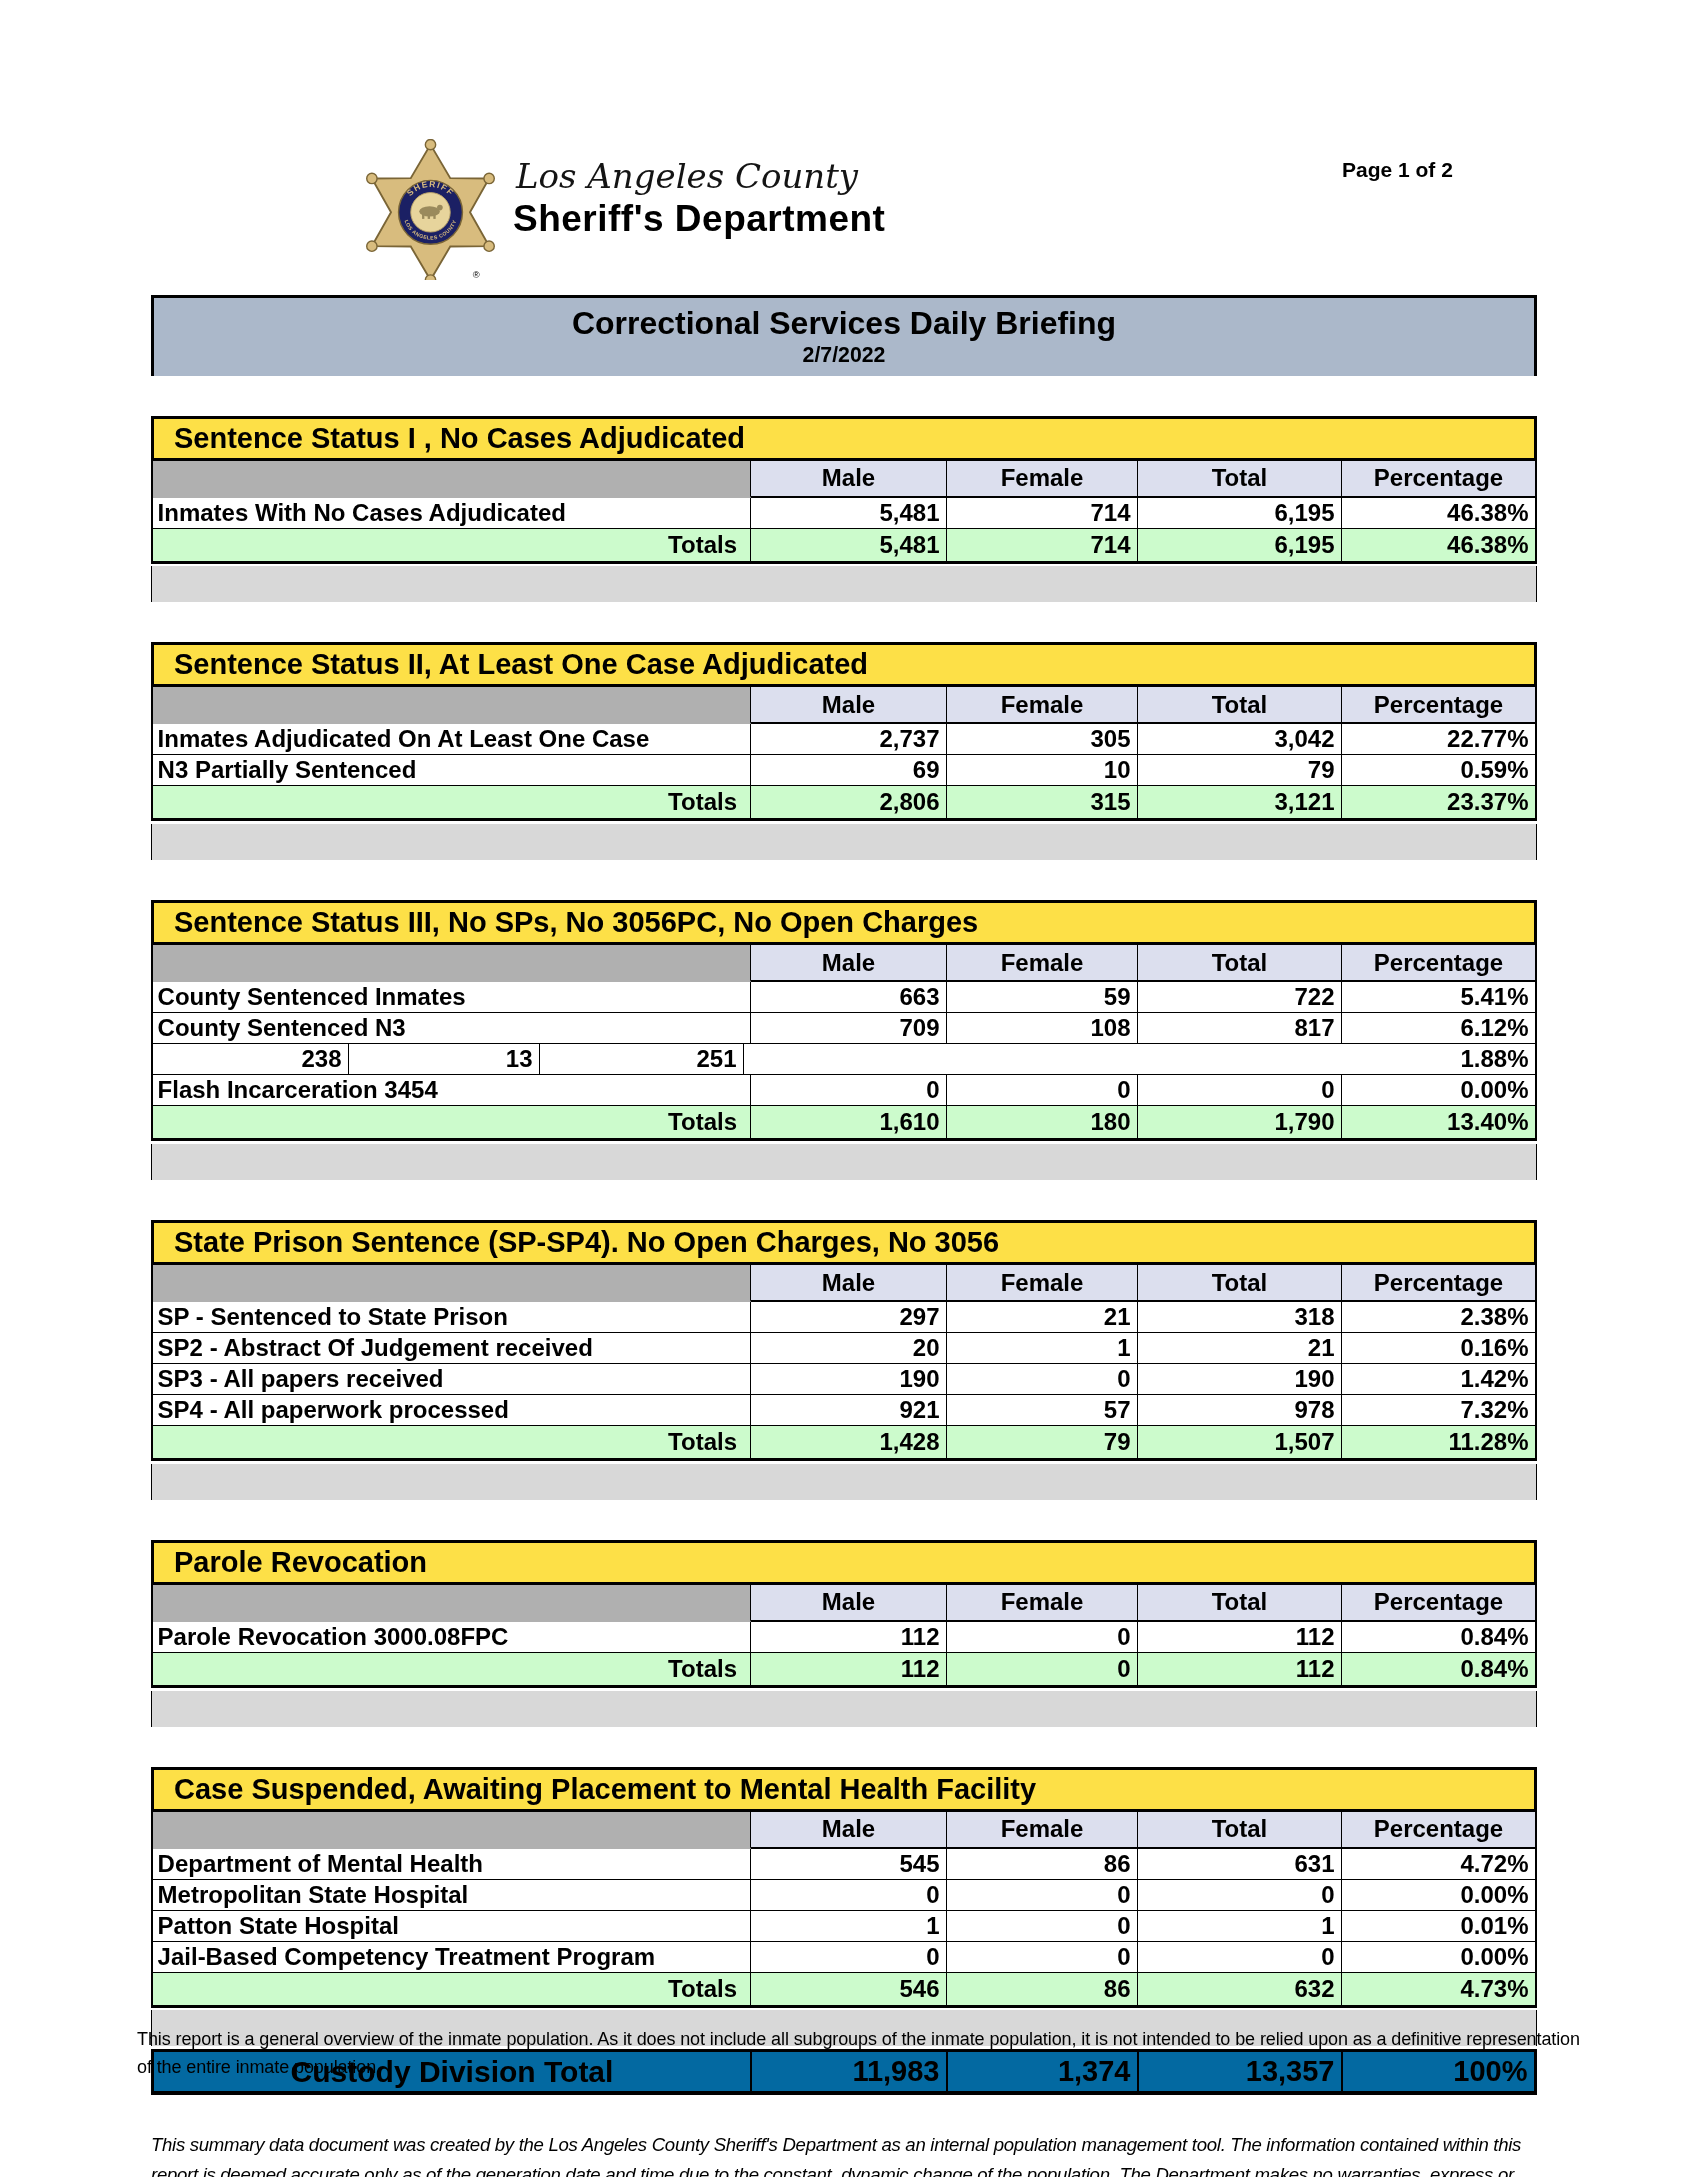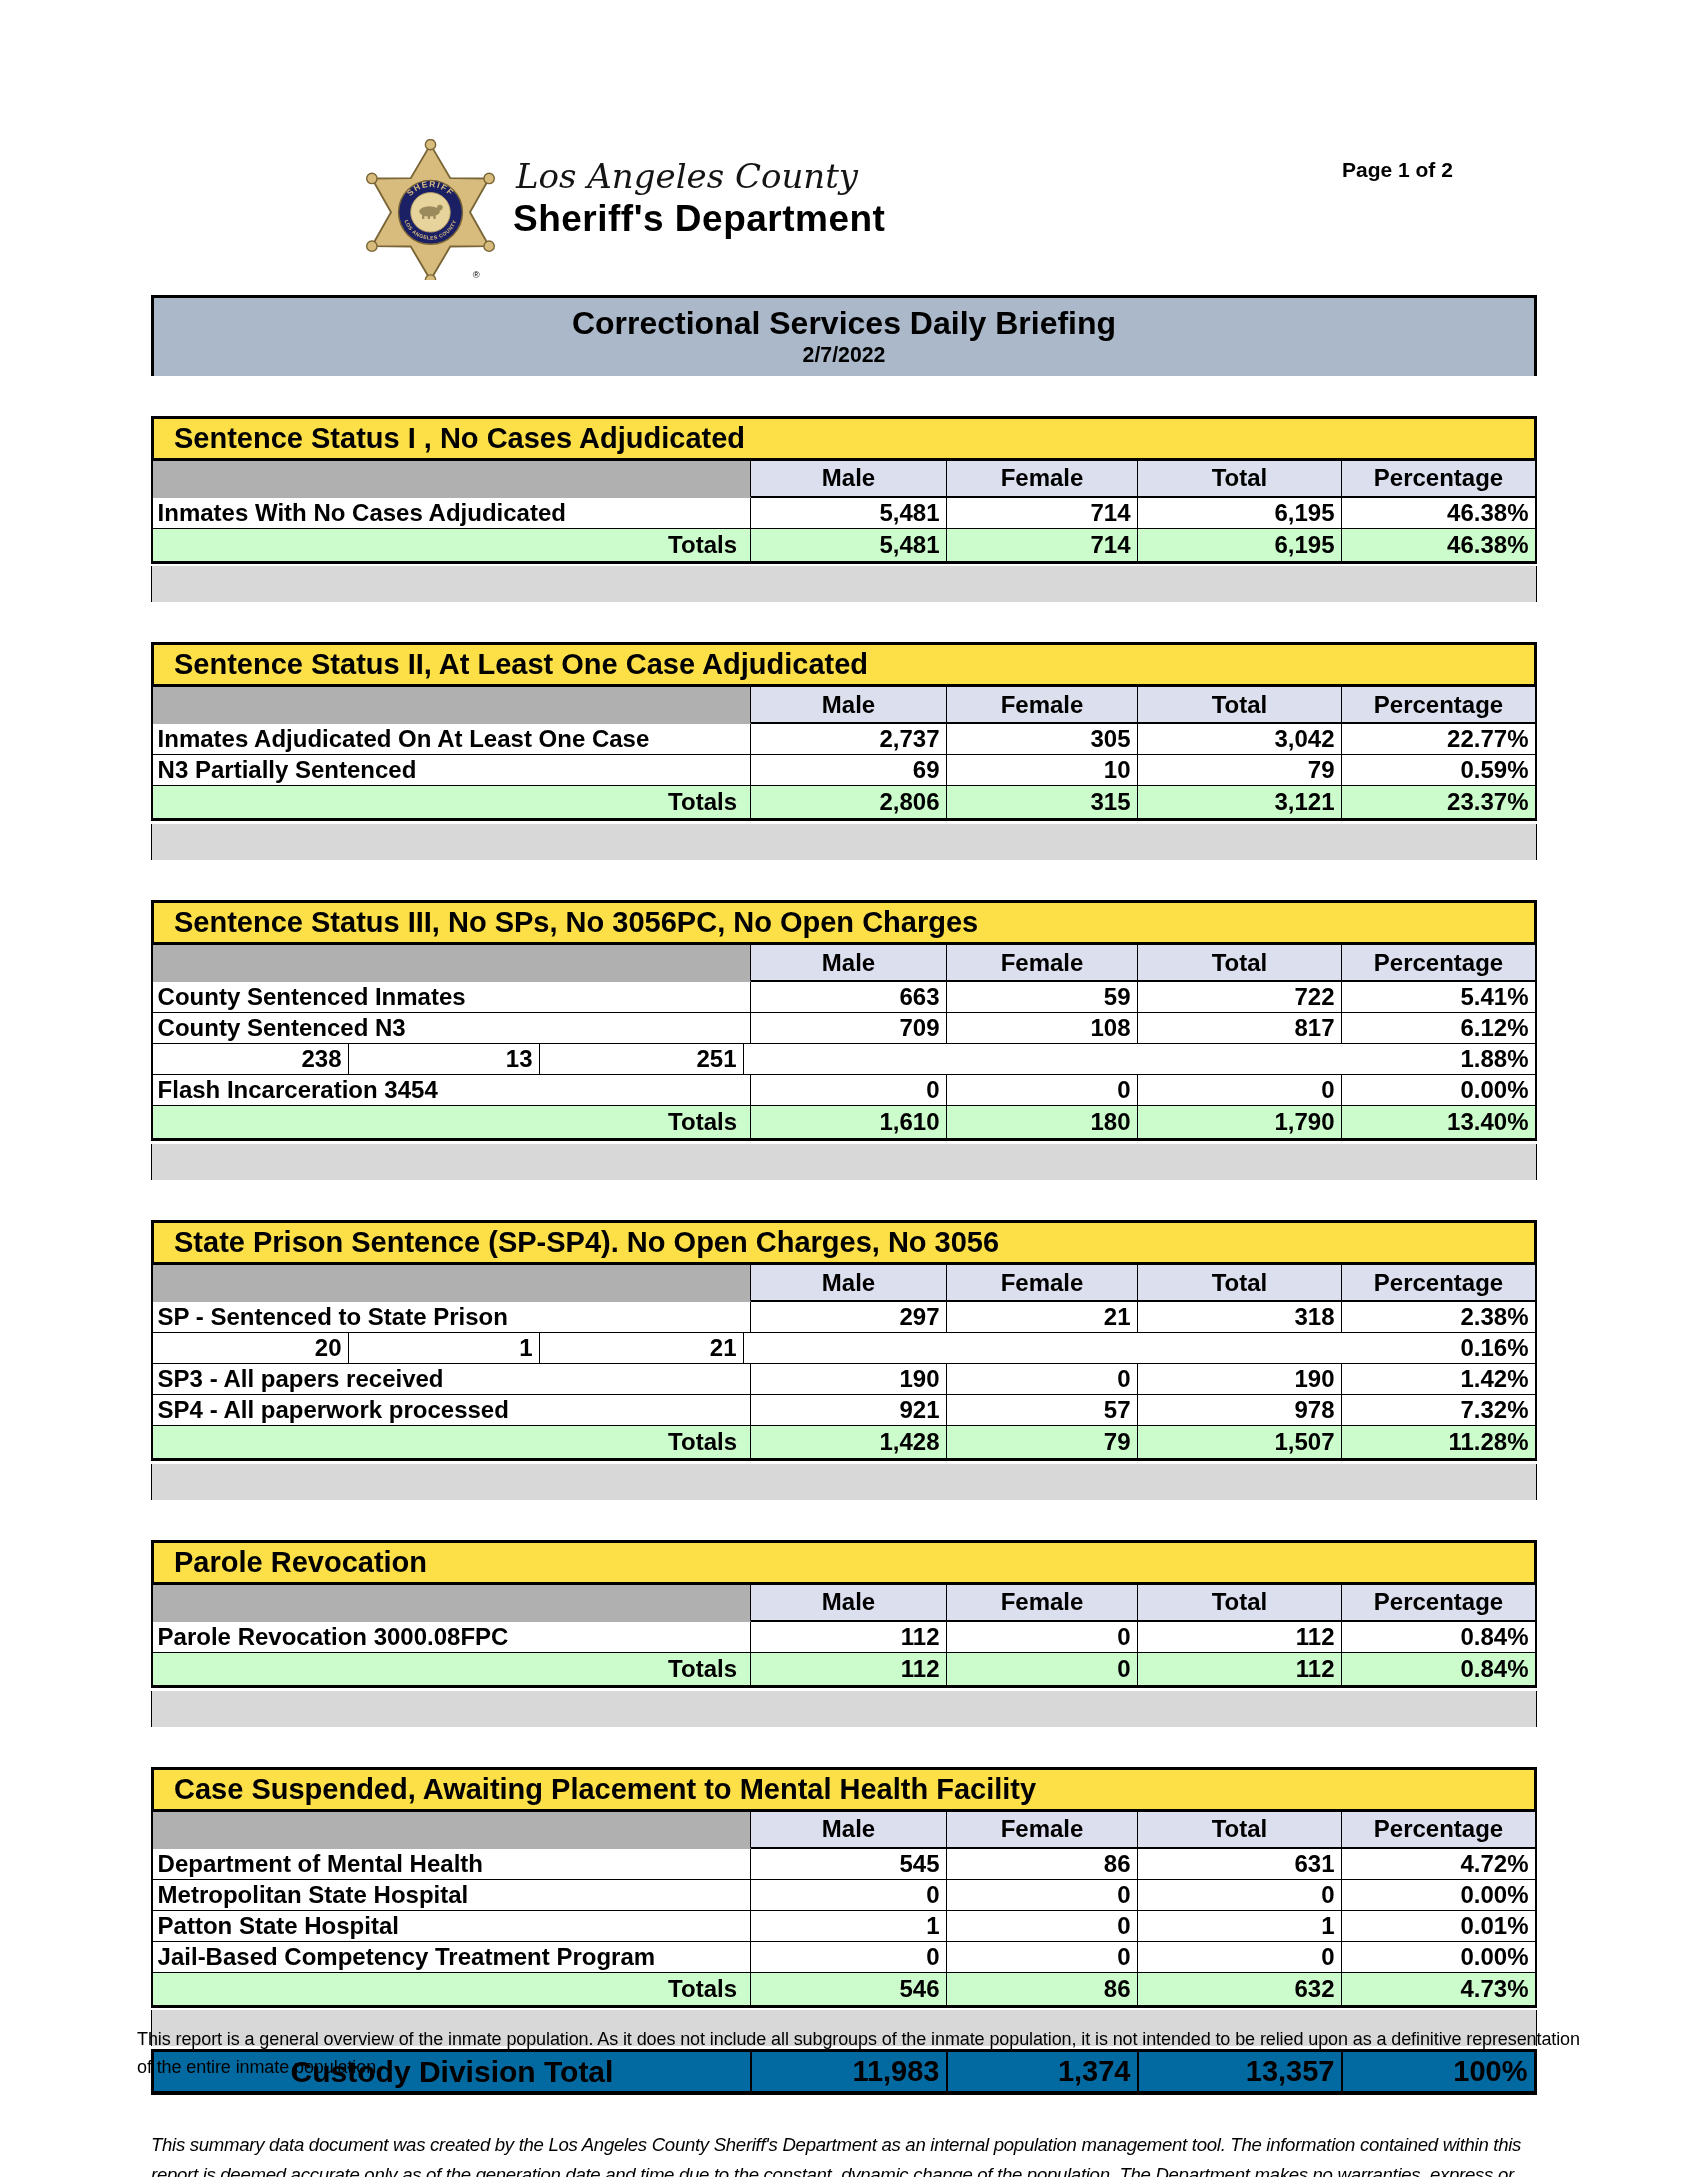--- a/index.html
+++ b/index.html
@@ -217,20 +217,21 @@
         <div class="cell c-pct colh">Percentage</div>
       </div>
       <div class="row data">
         <div class="cell c-label label">SP - Sentenced to State Prison</div>
         <div class="cell c-male num">297</div>
         <div class="cell c-female num">21</div>
         <div class="cell c-total num">318</div>
         <div class="cell c-pct num">2.38%</div>
       </div>
       <div class="row data">
+        <div class="cell c-label label">SP2 - Abstract Of Judgement received</div>
         <div class="cell c-male num">20</div>
         <div class="cell c-female num">1</div>
         <div class="cell c-total num">21</div>
         <div class="cell c-pct num">0.16%</div>
       </div>
       <div class="row data">
         <div class="cell c-label label">SP3 - All papers received</div>
         <div class="cell c-male num">190</div>
         <div class="cell c-female num">0</div>
         <div class="cell c-total num">190</div>

